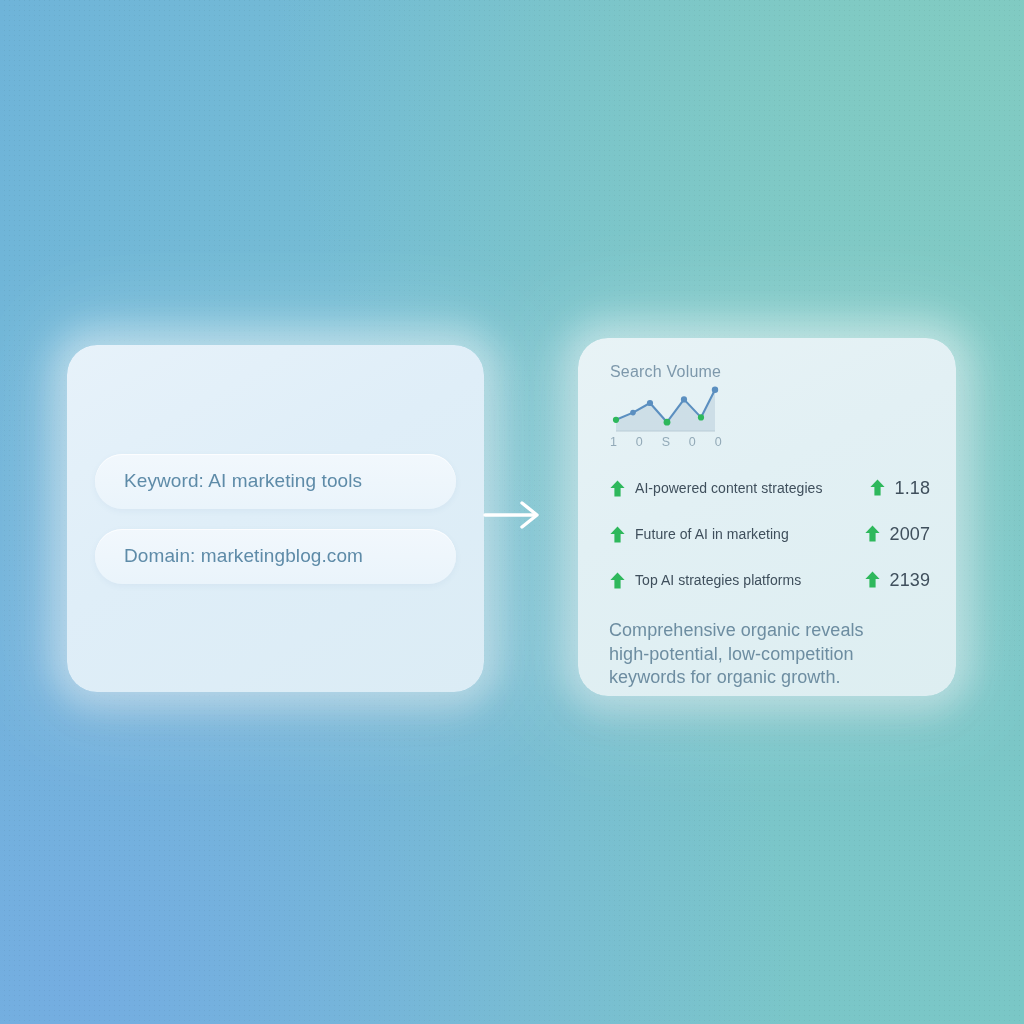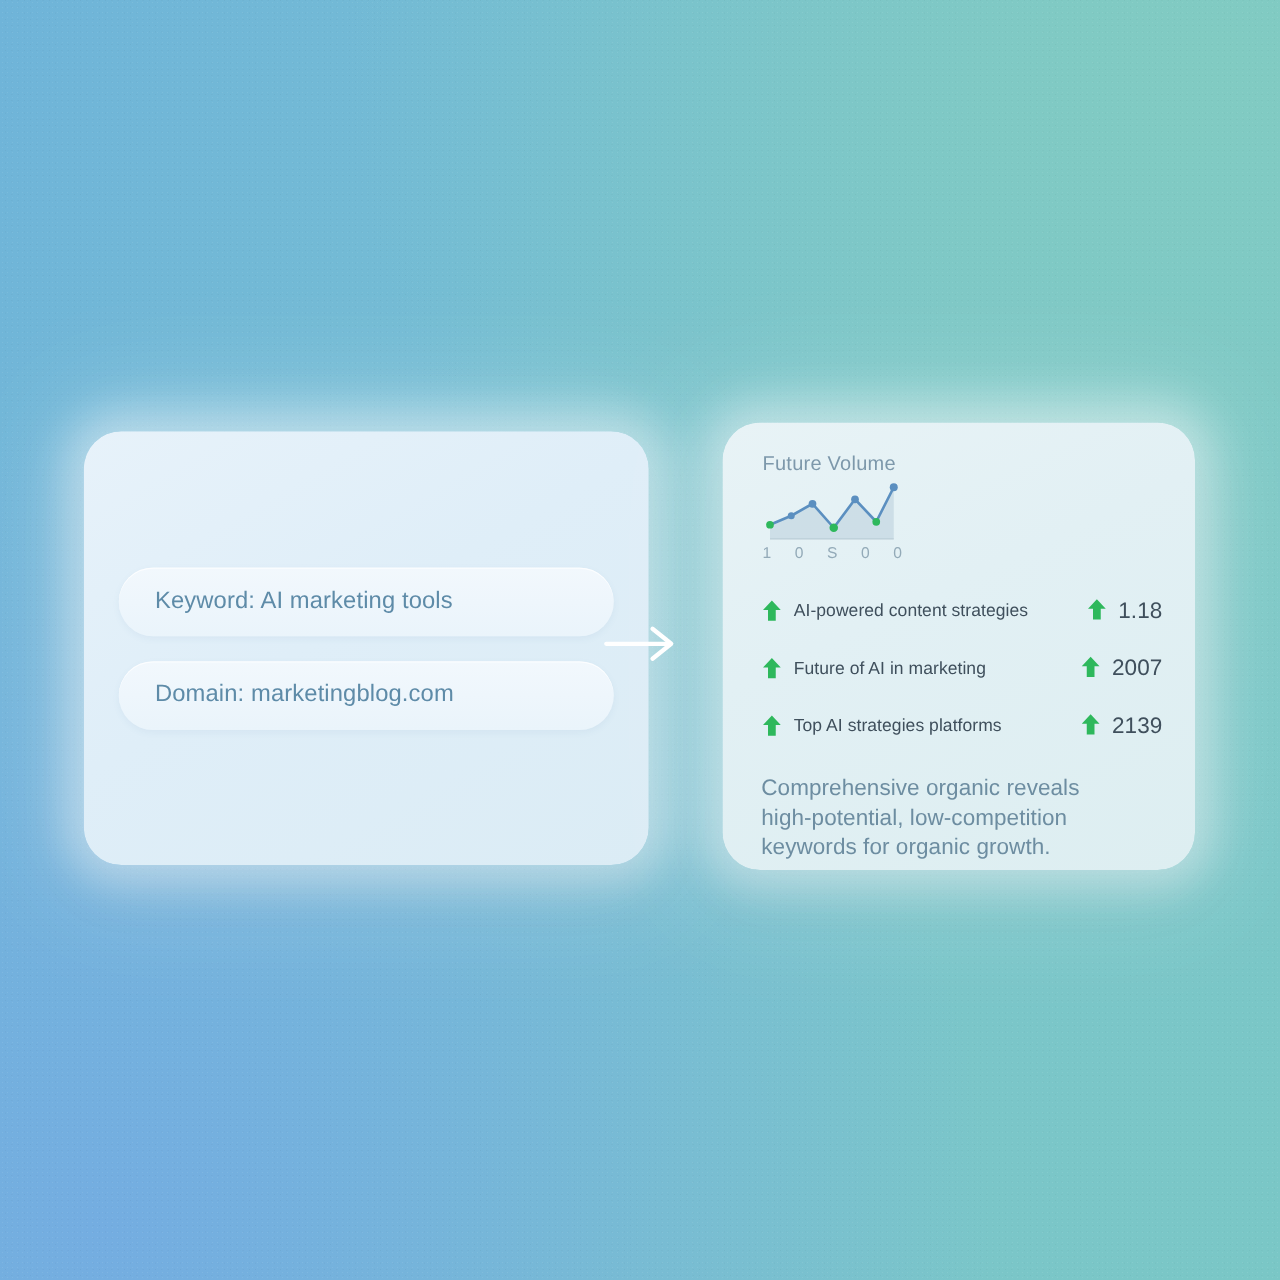--- a/index.html
+++ b/index.html
@@ -40,21 +40,21 @@
     box-shadow:
       0 0 34px 16px rgba(255,255,255,.42),
       0 0 90px 30px rgba(255,255,255,.20),
       0 18px 44px rgba(40,90,120,.10);
   }
 
   
   #input-card {
     left: 67px;
     top: 345px;
-    width: 452px;
+    width: 417px;
     height: 347px;
     display: flex;
     flex-direction: column;
     justify-content: center;
     gap: 20px;
     padding: 0 28px;
     box-sizing: border-box;
   }
   .field {
     height: 55px;
@@ -177,21 +177,21 @@
   <div id="flow-arrow">
     <svg width="64" height="36" viewBox="0 0 64 36" aria-hidden="true">
       <path d="M4 18 H54" stroke="#ffffff" stroke-width="3.4" stroke-linecap="round" fill="none"></path>
       <path d="M41 6 L56 18 L41 30" stroke="#ffffff" stroke-width="3.4" stroke-linecap="round" stroke-linejoin="round" fill="none"></path>
     </svg>
   </div>
 
   <div class="card" id="results-card">
 
     <div>
-      <div class="chart-title">Future Volume</div>
+      <div class="chart-title">Search Volume</div>
 
       <div class="chart-wrap">
         <svg width="108" height="48" viewBox="0 0 108 48" aria-hidden="true">
 
           <path d="M5,34.8 L22,27.6 L39,18.0 L56,37.2 L73,14.4 L90,32.4 L104,4.8 L104,46 L5,46 Z" fill="#c3d7e2" opacity="0.72"></path>
 
           <line x1="5" y1="46" x2="104" y2="46" stroke="#b9ccd6" stroke-width="1"></line>
 
           <polyline points="5,34.8 22,27.6 39,18.0 56,37.2 73,14.4 90,32.4 104,4.8" fill="none" stroke="#5b8fc0" stroke-width="2.1" stroke-linecap="round" stroke-linejoin="round"></polyline>
 

